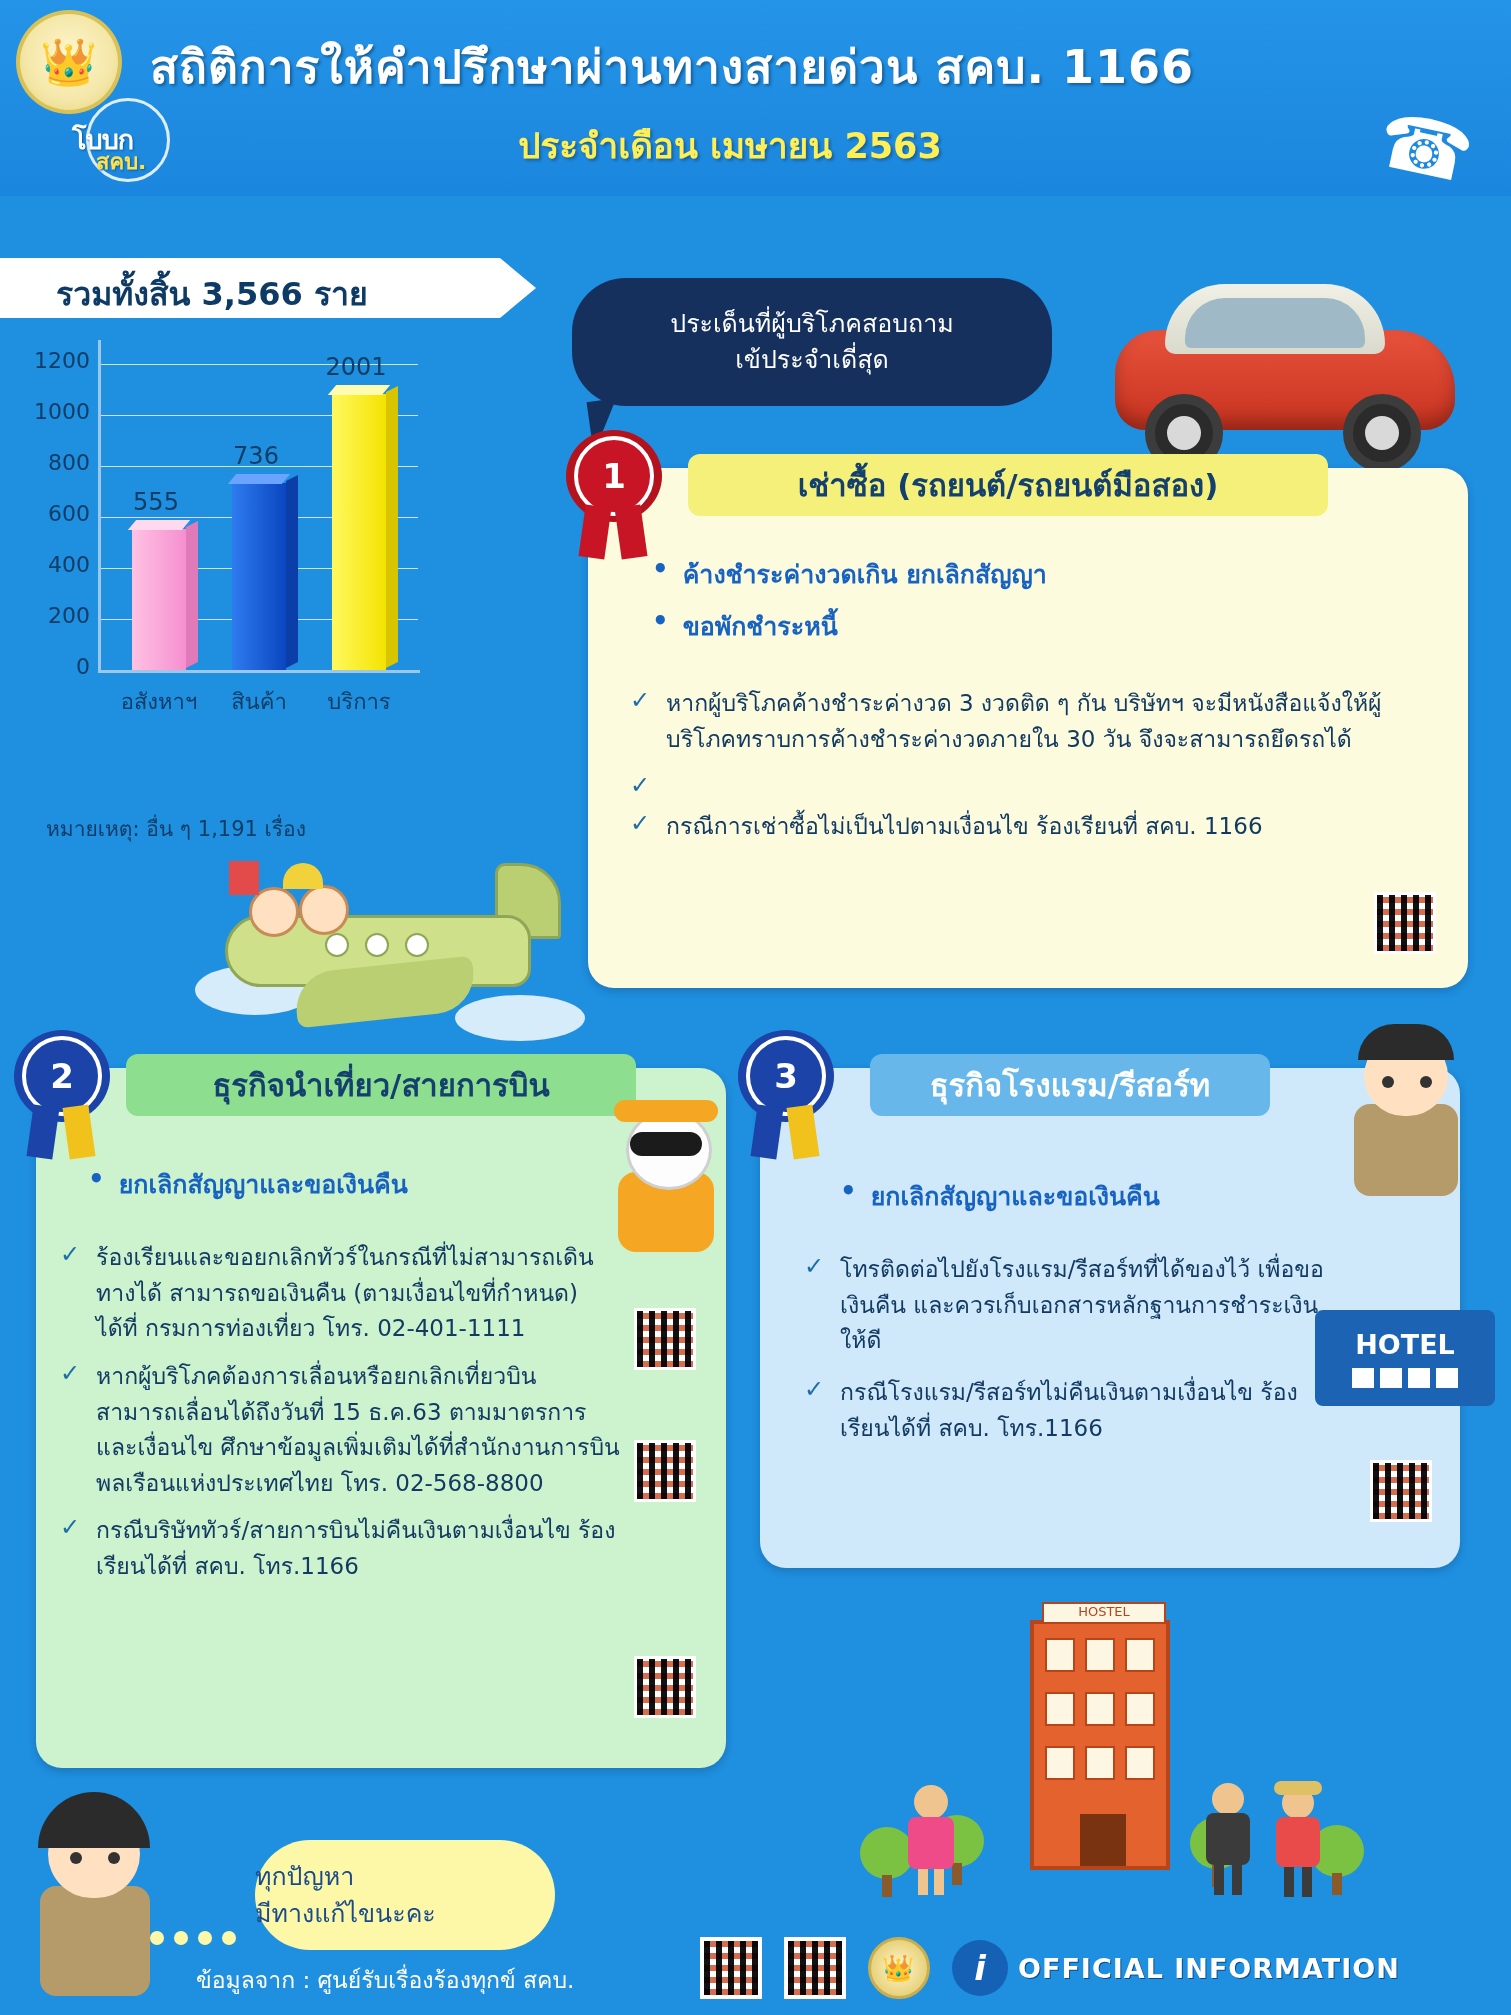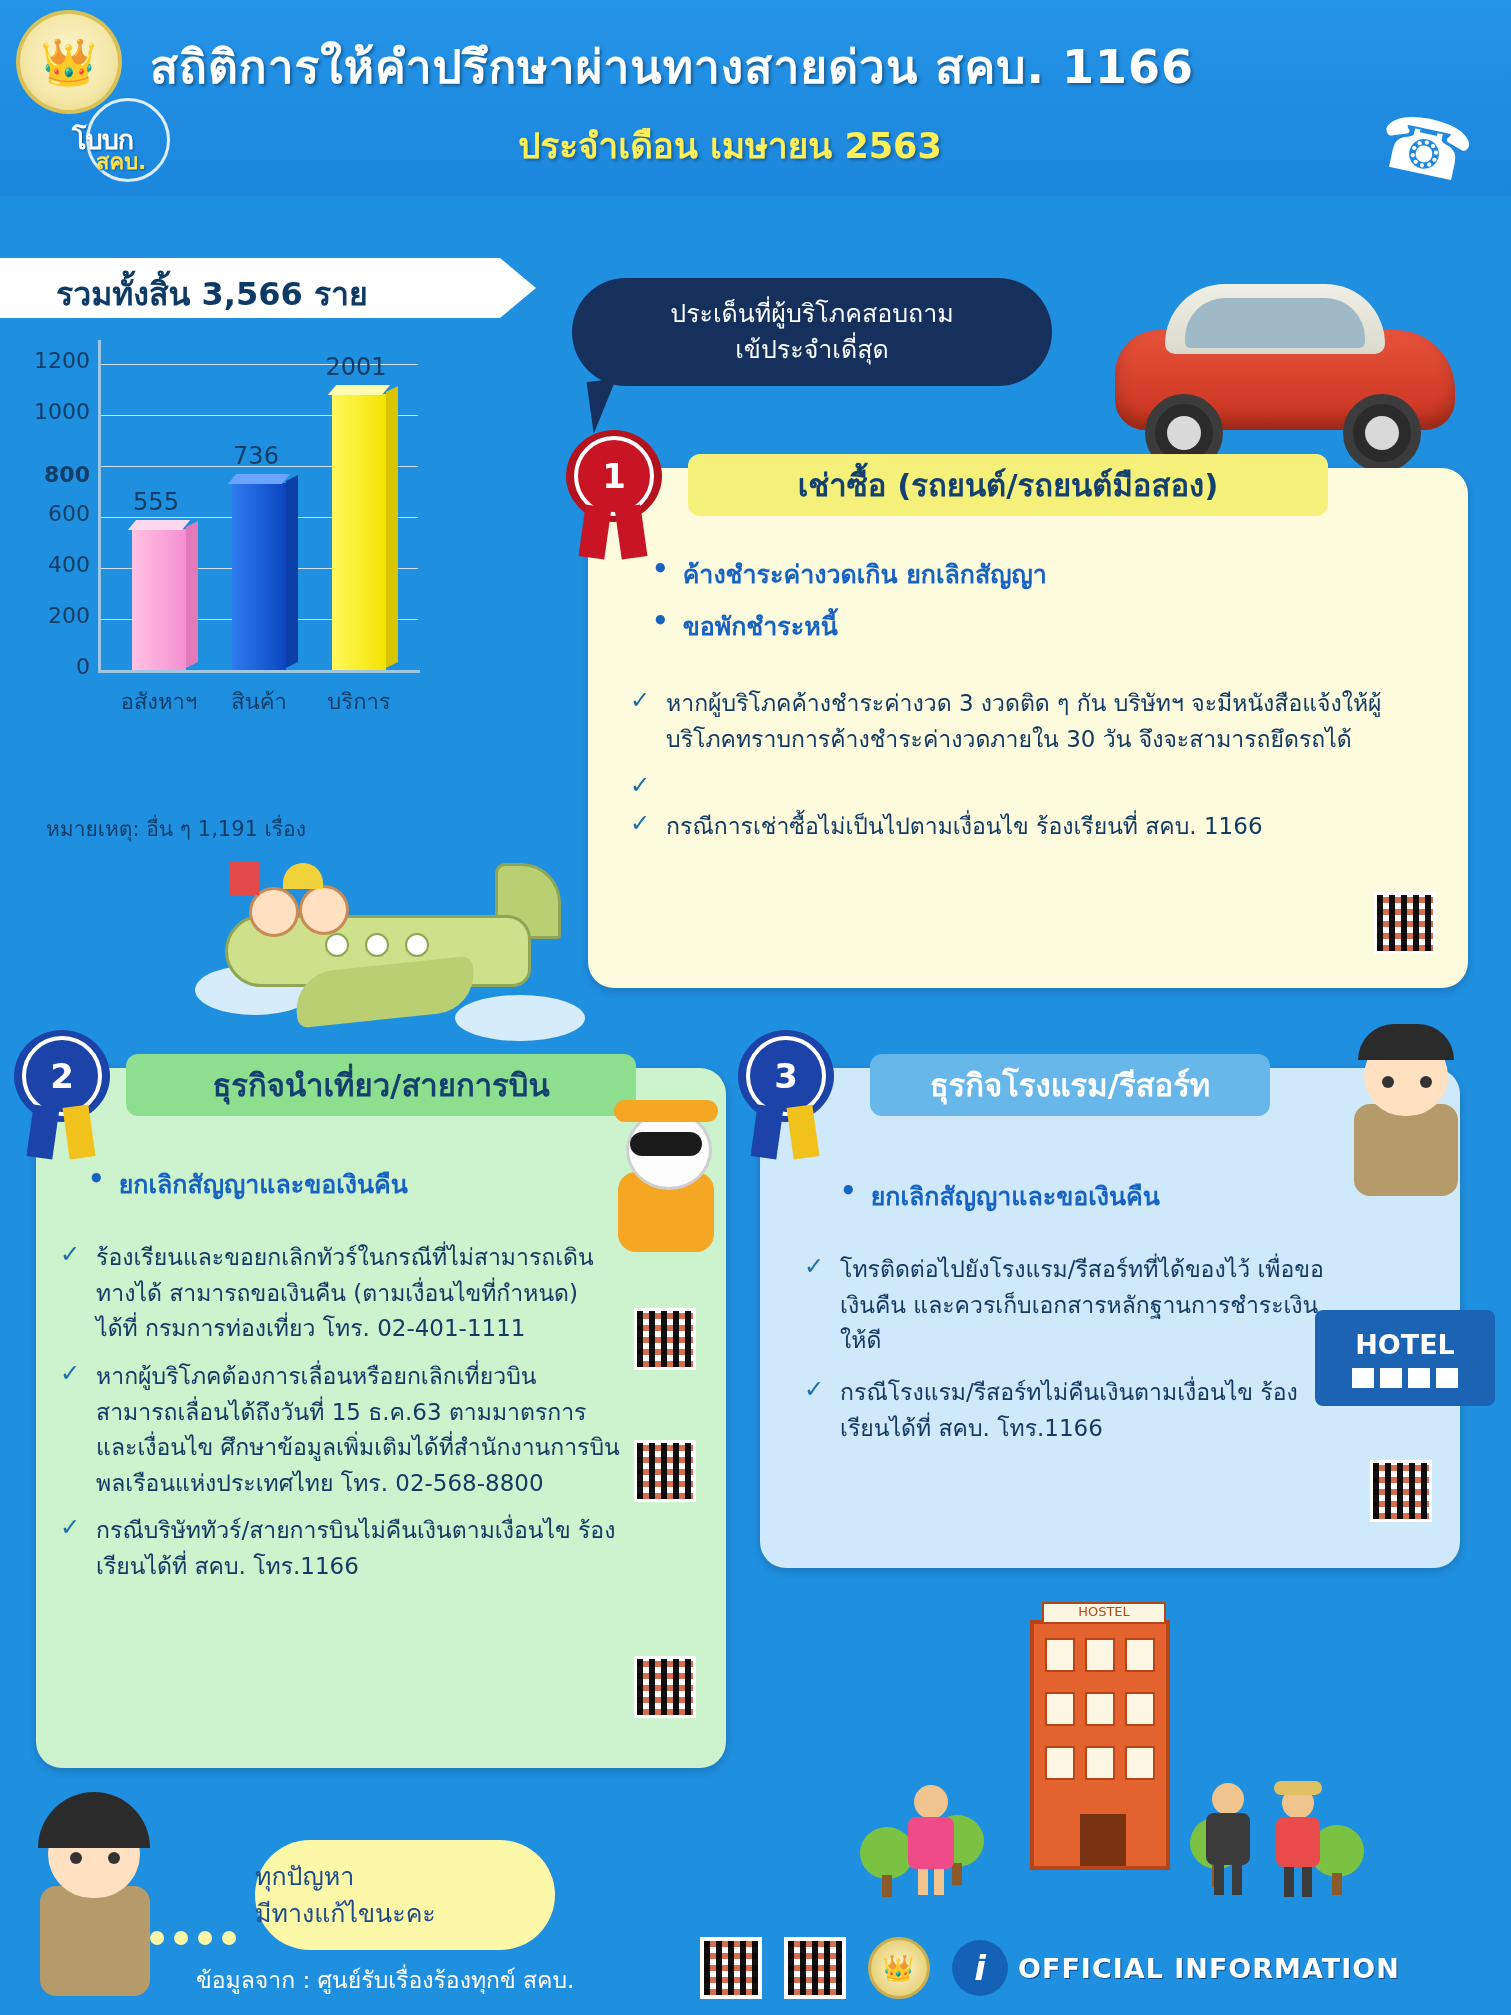--- a/index.html
+++ b/index.html
@@ -68,21 +68,21 @@
   .axis-x{position:absolute;left:78px;top:330px;width:322px;height:3px;background:#9ec7e6;}
   .bar{position:absolute;bottom:0;width:54px;}
   .bar .front{position:absolute;bottom:0;left:0;width:54px;height:100%;}
   .bar .top{position:absolute;left:0;top:-9px;width:54px;height:10px;transform:skewX(-40deg);}
   .bar .side{position:absolute;right:-12px;bottom:5px;width:12px;height:100%;transform:skewY(-26deg);}
   .bar-value{position:absolute;width:120px;text-align:center;color:#123d66;font-size:24px;}
   .cat-label{position:absolute;width:130px;text-align:center;color:#123d66;font-size:22px;}
   .note{position:absolute;left:46px;top:812px;color:#123d66;font-size:21px;}
   
   .bubble{
-    position:absolute;left:572px;top:278px;width:480px;height:108px;
+    position:absolute;left:572px;top:278px;width:480px;height:128px;
     background:#16305e;border-radius:54px;color:#ffffff;
     display:flex;flex-direction:column;align-items:center;justify-content:center;
     font-size:25px;line-height:1.45;
   }
   .bubble:after{
     content:"";position:absolute;left:18px;bottom:-46px;
     border-left:30px solid #16305e;border-bottom:52px solid transparent;
     transform:rotate(-8deg);
   }
   
@@ -193,21 +193,21 @@
 <div class="total-banner">
   <span>รวมทั้งสิ้น 3,566 ราย</span>
 </div>
 
 <div class="chart-area">
 
   <div class="y-label" style="top:314px;left:-6px;width:76px;">0</div>
   <div class="y-label" style="top:263px;left:-6px;width:76px;">200</div>
   <div class="y-label" style="top:212px;left:-6px;width:76px;">400</div>
   <div class="y-label" style="top:161px;left:-6px;width:76px;">600</div>
-  <div class="y-label" style="top:122px;left:-6px;width:76px;font-weight:bold;">800</div>
+  <div class="y-label" style="top:110px;left:-6px;width:76px;">800</div>
   <div class="y-label" style="top:59px;left:-14px;width:84px;">1000</div>
   <div class="y-label" style="top:8px;left:-14px;width:84px;">1200</div>
 
   <div class="gridline" style="top:330px;"></div>
   <div class="gridline" style="top:279px;"></div>
   <div class="gridline" style="top:228px;"></div>
   <div class="gridline" style="top:177px;"></div>
   <div class="gridline" style="top:126px;"></div>
   <div class="gridline" style="top:75px;"></div>
   <div class="gridline" style="top:24px;"></div>

